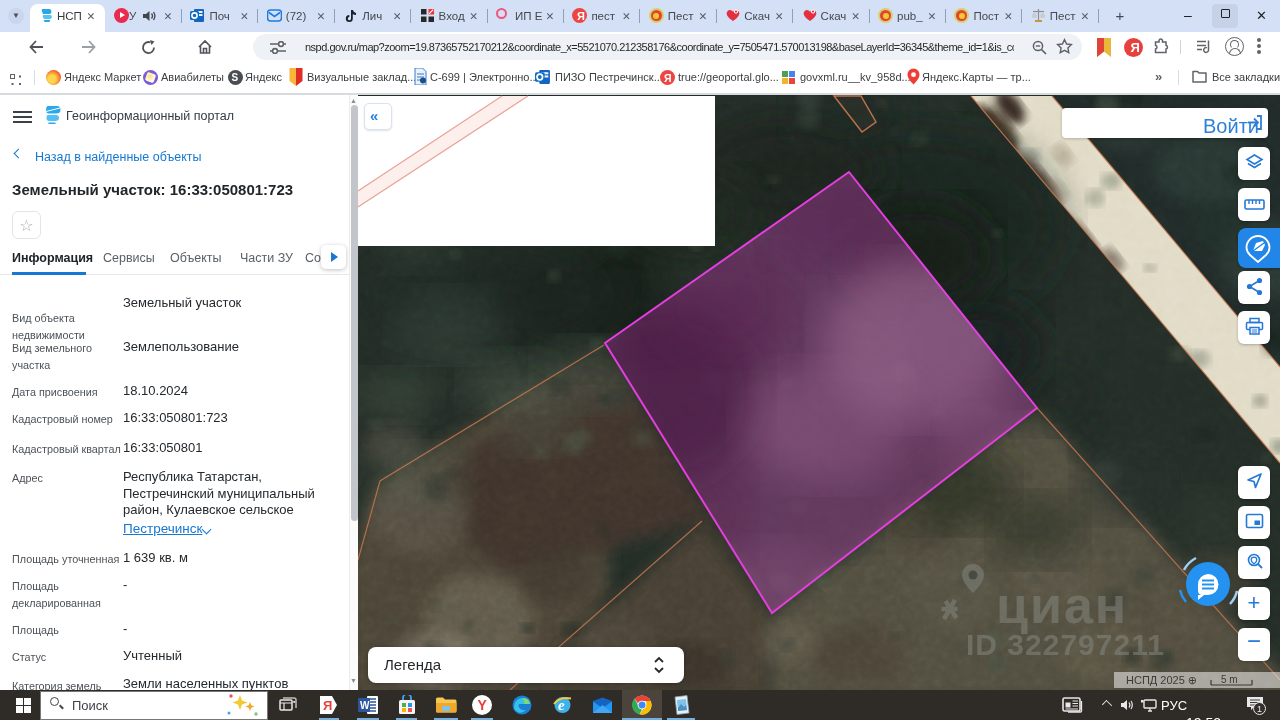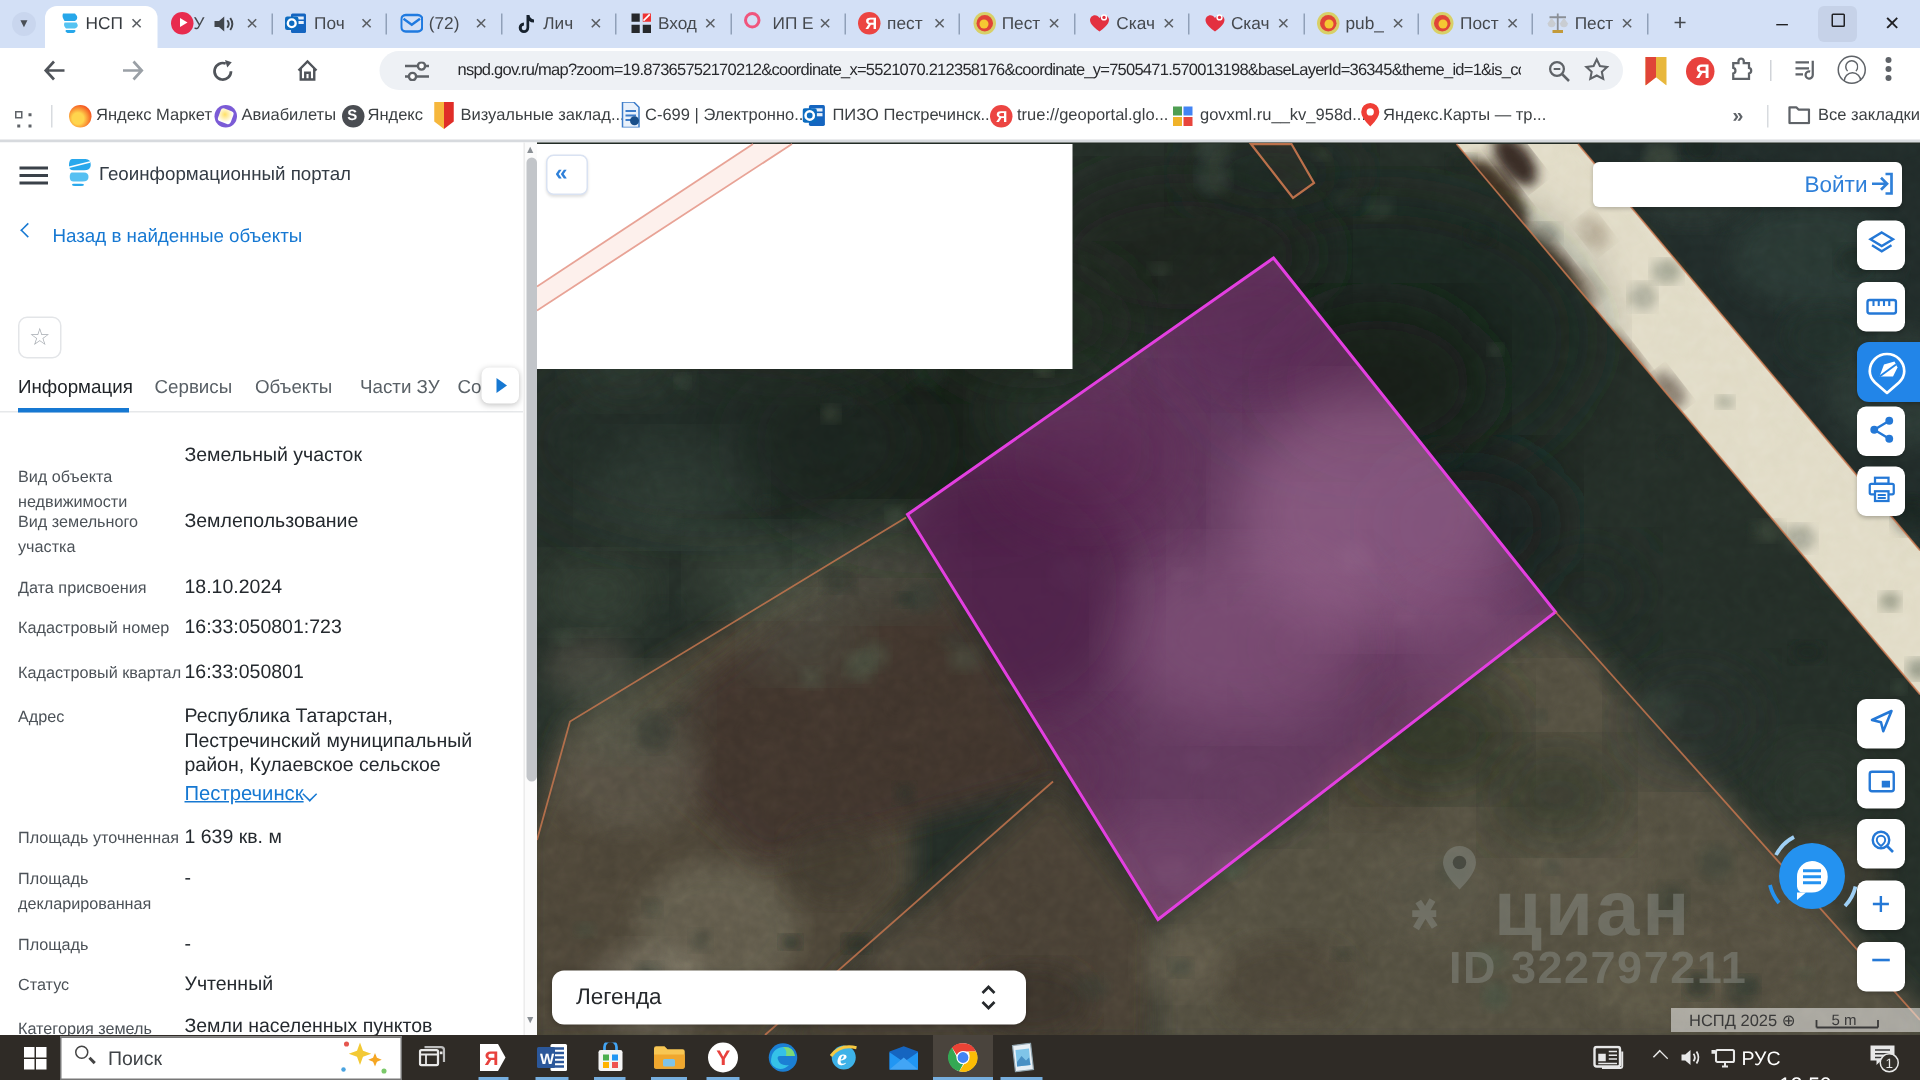--- a/index.html
+++ b/index.html
@@ -254,24 +254,25 @@
     <path d="M4 1 L13 1 Q16.5 1 16.5 5 Q16.5 8.5 12 8.5 L5 8.5 Q2 8.5 2 5.5 Q2 1 4 1Z" fill="#29a8ec"></path>
     <path d="M4 10 L12 10 Q15 10 15 13 Q15 16 11 16 L5 16 Q2.5 16 2.5 13 Q2.5 10 4 10Z" fill="#55c0f2"></path>
     <path d="M5 17.5 L10 17.5 Q12 17.5 12 18.2 Q12 19 10 19 L6 19 Q4 19 4 18.2 Q4 17.5 5 17.5Z" fill="#29a8ec"></path>
     <path d="M2 6.5 L16 3" stroke="#fff" stroke-width="1"></path>
   </svg>
   <div class="abs" style="left:66px;top:14px;font-size:12.5px;color:#333b44;font-weight:500">Геоинформационный портал</div>
 
   <div class="abs" style="left:15px;top:55px;width:7px;height:7px;border-left:1.8px solid #1678d2;border-bottom:1.8px solid #1678d2;transform:rotate(45deg)"></div>
   <div class="abs" style="left:35px;top:55px;font-size:12.5px;color:#1678d2;font-weight:500">Назад в найденные объекты</div>
 
+  <div class="abs" style="left:12px;top:86px;font-size:15px;font-weight:bold;color:#21262b">Земельный участок: 16:33:050801:723</div>
 
   <div class="abs" style="left:12px;top:116px;width:29px;height:28px;border:1px solid #e3e5e8;border-radius:6px;color:#a7acb2;font-size:16px;text-align:center;line-height:27px">☆</div>
 
-  <div class="ptab" style="left:12px;color:#202428;font-weight:400">Информация</div>
+  <div class="ptab" style="left:12px;color:#202428;font-weight:700">Информация</div>
   <div class="ptab" style="left:103px">Сервисы</div>
   <div class="ptab" style="left:170px">Объекты</div>
   <div class="ptab" style="left:240px">Части ЗУ</div>
   <div class="ptab" style="left:305px">Состав</div>
   <div class="abs" style="left:0;top:179px;width:349px;height:1px;background:#e6e8ea"></div>
   <div class="abs" style="left:12px;top:177px;width:74px;height:3px;background:#1678d2"></div>
   <div class="abs" style="left:321px;top:150px;width:25px;height:24px;background:#fff;border-radius:5px;box-shadow:0 1px 4px rgba(0,0,0,.25)"></div>
   <div class="abs" style="left:331px;top:157px;width:0;height:0;border-left:7px solid #1678d2;border-top:5px solid transparent;border-bottom:5px solid transparent"></div>
 
   <div id="rows">
@@ -556,21 +557,21 @@
 </g>
 <rect x="756" y="577" width="166" height="16" fill="#ffffff" opacity="0.5"></rect>
 <text x="768" y="589" font-size="11" fill="#3a3a3a" font-family="Liberation Sans">НСПД 2025 ⊕</text>
 <path d="M853 590 L853 585 M894 590 L894 585 M853 590 L894 590" stroke="#3a3a3a" stroke-width="1.2" fill="none"></path>
 <text x="863" y="588" font-size="10" fill="#3a3a3a" font-family="Liberation Sans">5 m</text>
 </svg></div>
 <div id="mapui">
 <div class="abs" style="left:364px;top:103px;width:28px;height:27px;background:#fff;border:1px solid #d9e2f2;border-radius:5px;box-shadow:0 1px 2px rgba(0,0,0,.12)"></div>
 <div class="abs" style="left:370px;top:107px;color:#2f80d9;font-size:15px;font-weight:bold;letter-spacing:-1px">«</div>
 <div class="abs" style="left:1062px;top:108px;width:206px;height:30px;background:#fff;border-radius:4px;box-shadow:0 1px 3px rgba(0,0,0,.2)"></div>
-<div class="abs" style="left:1203px;top:115px;color:#2f80d9;font-size:15px;font-weight:500">Войти</div>
+<div class="abs" style="left:1203px;top:115px;color:#2f80d9;font-size:20px;font-weight:500">Войти</div>
 <svg class="abs" style="left:1246px;top:114px" width="17" height="17" viewBox="0 0 17 17">
       <path d="M2 8.5 L11 8.5 M8 4.5 L12 8.5 L8 12.5" fill="none" stroke="#2f80d9" stroke-width="1.8"></path>
       <path d="M11 2 L15 2 L15 15 L11 15" fill="none" stroke="#2f80d9" stroke-width="1.8"></path>
     </svg>
 <div class="mbtn" style="left:1238px;top:147px;height:33px"></div>
 <svg class="abs" style="left:1245px;top:153px" width="19" height="19" viewBox="0 0 19 19">
       <path d="M9.5 2 L17 6.5 L9.5 11 L2 6.5Z" fill="none" stroke="#2478d6" stroke-width="1.6"></path>
       <path d="M3 10.5 L9.5 14.5 L16 10.5" fill="none" stroke="#2478d6" stroke-width="1.6"></path>
     </svg>
 <div class="mbtn" style="left:1238px;top:188px;height:33px"></div>

